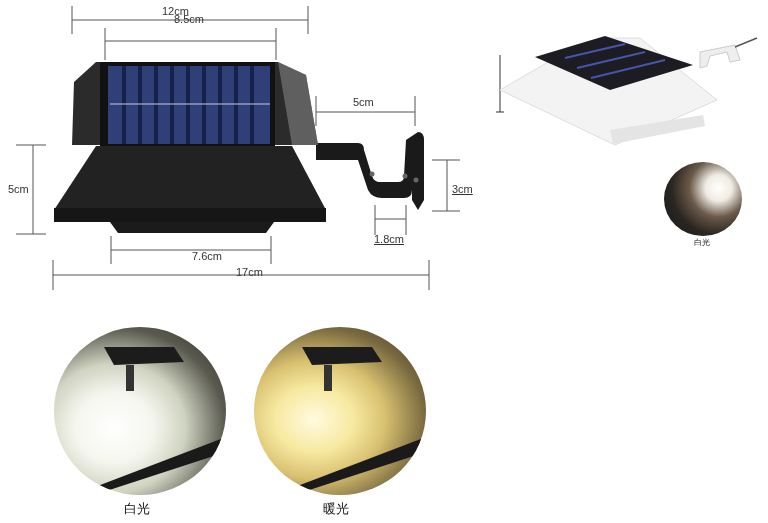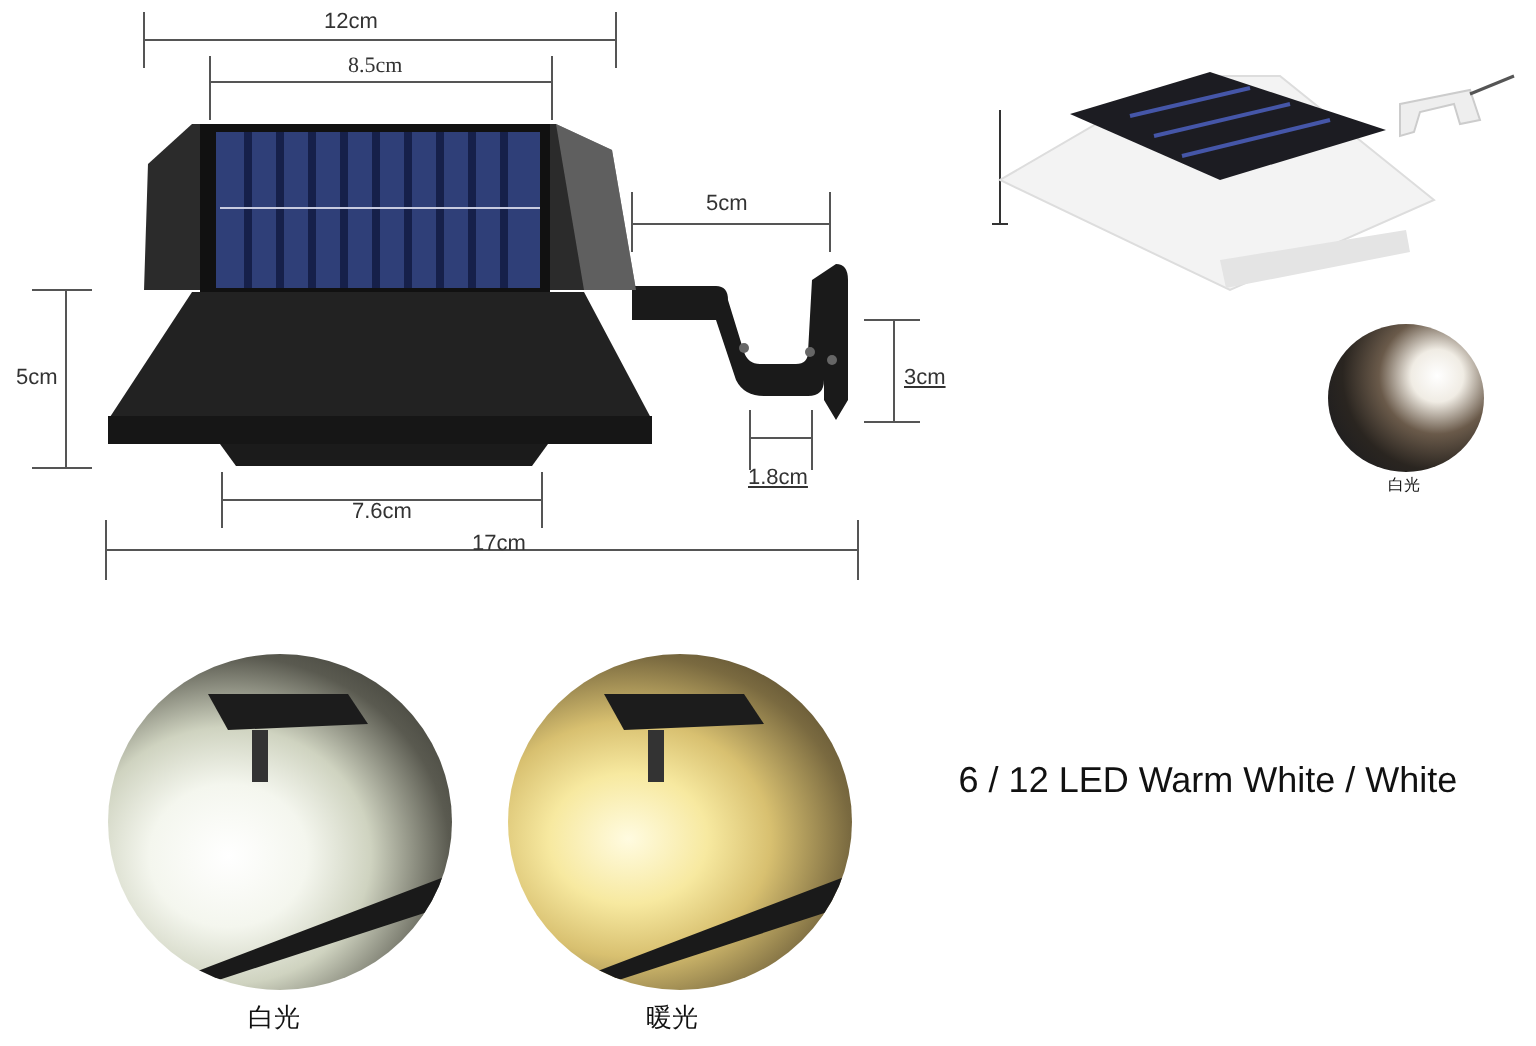--- a/index.html
+++ b/index.html
@@ -71,26 +71,26 @@
     <line x1="252" y1="66" x2="252" y2="144"></line>
   </g>
   <line x1="110" y1="104" x2="270" y2="104" stroke="#c8cbe0" stroke-width="1"></line>
 
   <polygon points="96,146 292,146 326,210 54,210" fill="#222"></polygon>
   <rect x="54" y="208" width="272" height="14" fill="#161616"></rect>
   <polygon points="110,222 274,222 266,233 118,233" fill="#1b1b1b"></polygon>
 </svg>
 
 <span class="dim-label" style="left:162px;top:5px;">12cm</span>
-<span class="dim-label" style="left:174px;top:27px;font-family:Liberation Serif, serif;">8.5cm</span>
+<span class="dim-label" style="left:174px;top:13px;">8.5cm</span>
 <span class="dim-label" style="left:353px;top:96px;">5cm</span>
 <span class="dim-label" style="left:8px;top:183px;">5cm</span>
 <span class="dim-label" style="left:452px;top:183px;text-decoration:underline;">3cm</span>
 <span class="dim-label" style="left:374px;top:233px;text-decoration:underline;">1.8cm</span>
-<span class="dim-label" style="left:176px;top:250px;">7.6cm</span>
+<span class="dim-label" style="left:192px;top:250px;">7.6cm</span>
 <span class="dim-label" style="left:236px;top:266px;">17cm</span>
 
 <svg class="abs" style="left:495px;top:30px" width="270" height="125" viewBox="0 0 270 125">
   <line x1="5" y1="25" x2="5" y2="82" stroke="#333" stroke-width="1"></line>
   <line x1="1" y1="82" x2="9" y2="82" stroke="#333"></line>
   <polygon points="60,28 110,8 145,8 222,70 120,115 5,60" fill="#f3f3f3" stroke="#ddd"></polygon>
   <polygon points="40,27 110,6 198,35 115,60" fill="#1c1c22"></polygon>
   <g stroke="#4556a8" stroke-width="2">
     <line x1="70" y1="28" x2="130" y2="14"></line>
     <line x1="82" y1="38" x2="150" y2="22"></line>
@@ -115,14 +115,13 @@
   <svg width="172" height="168" viewBox="0 0 172 168">
     <polygon points="48,20 118,20 128,35 58,38" fill="#1c1c1c"></polygon>
     <rect x="70" y="38" width="8" height="26" fill="#333"></rect>
     <polygon points="20,168 172,110 172,125 40,168" fill="#1a1a1a"></polygon>
   </svg>
 </div>
 <span class="caption" style="left:124px;top:500px;">白光</span>
 <span class="caption" style="left:323px;top:500px;">暖光</span>
 
 <div class="desc" style="left:440px;top:379px;width:328px;">
-  <div>6 / 12 LED Warm White / White</div>
 </div>
 
 </body></html>

